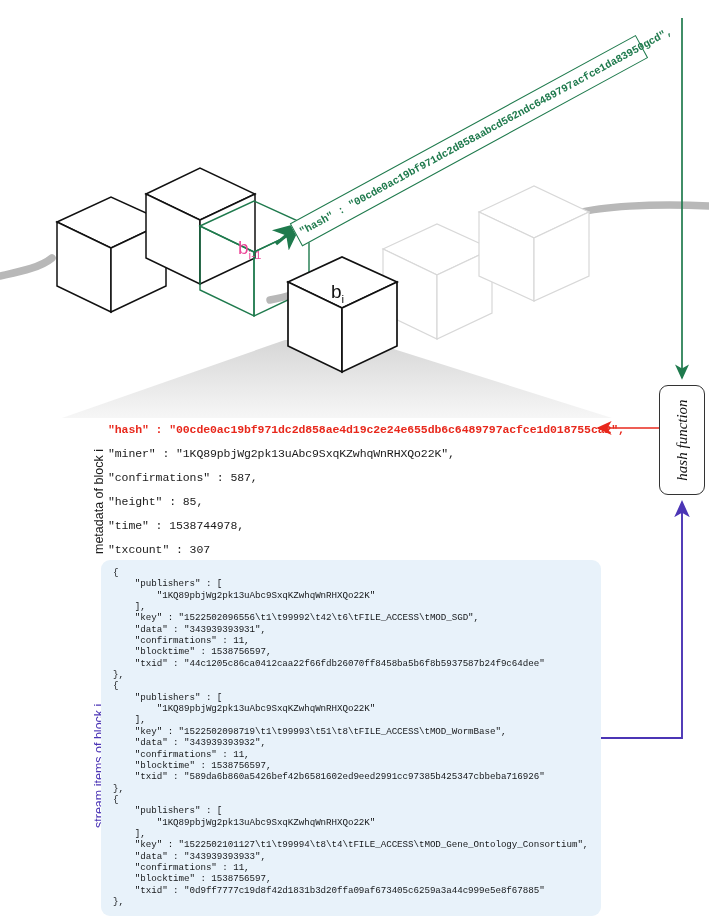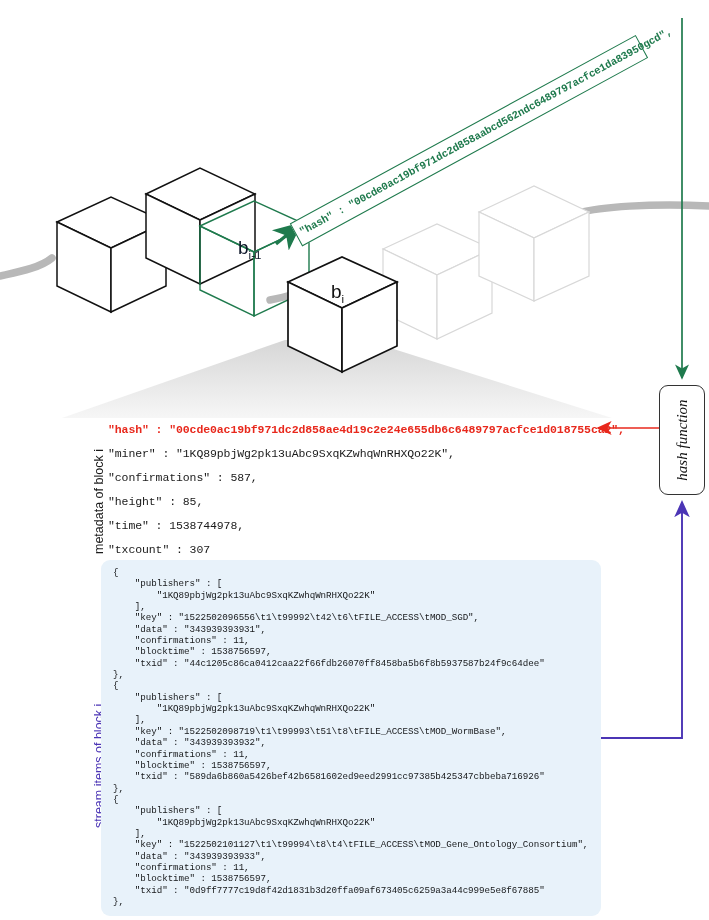--- a/index.html
+++ b/index.html
@@ -95,21 +95,21 @@
   
   .cube-label {
     position: absolute;
     font-family: "Liberation Sans", sans-serif;
     font-size: 19px;
     white-space: nowrap;
   }
   .cube-label sub {
     font-size: 11.5px;
   }
-  #label-bim1 { left: 238px; top: 237px; color: #0f172a; text-align: center; }
+  #label-bim1 { left: 238px; top: 237px; color: #ec4899; text-align: center; }
   #label-bi   { left: 331px; top: 281px; color: #111111; text-align: right; }
 
   
   #diagonal-hash {
     position: absolute;
     left: 296px;
     top: 222px;
     transform-origin: left center;
     transform: rotate(-28.6deg);
     width: 394px;

